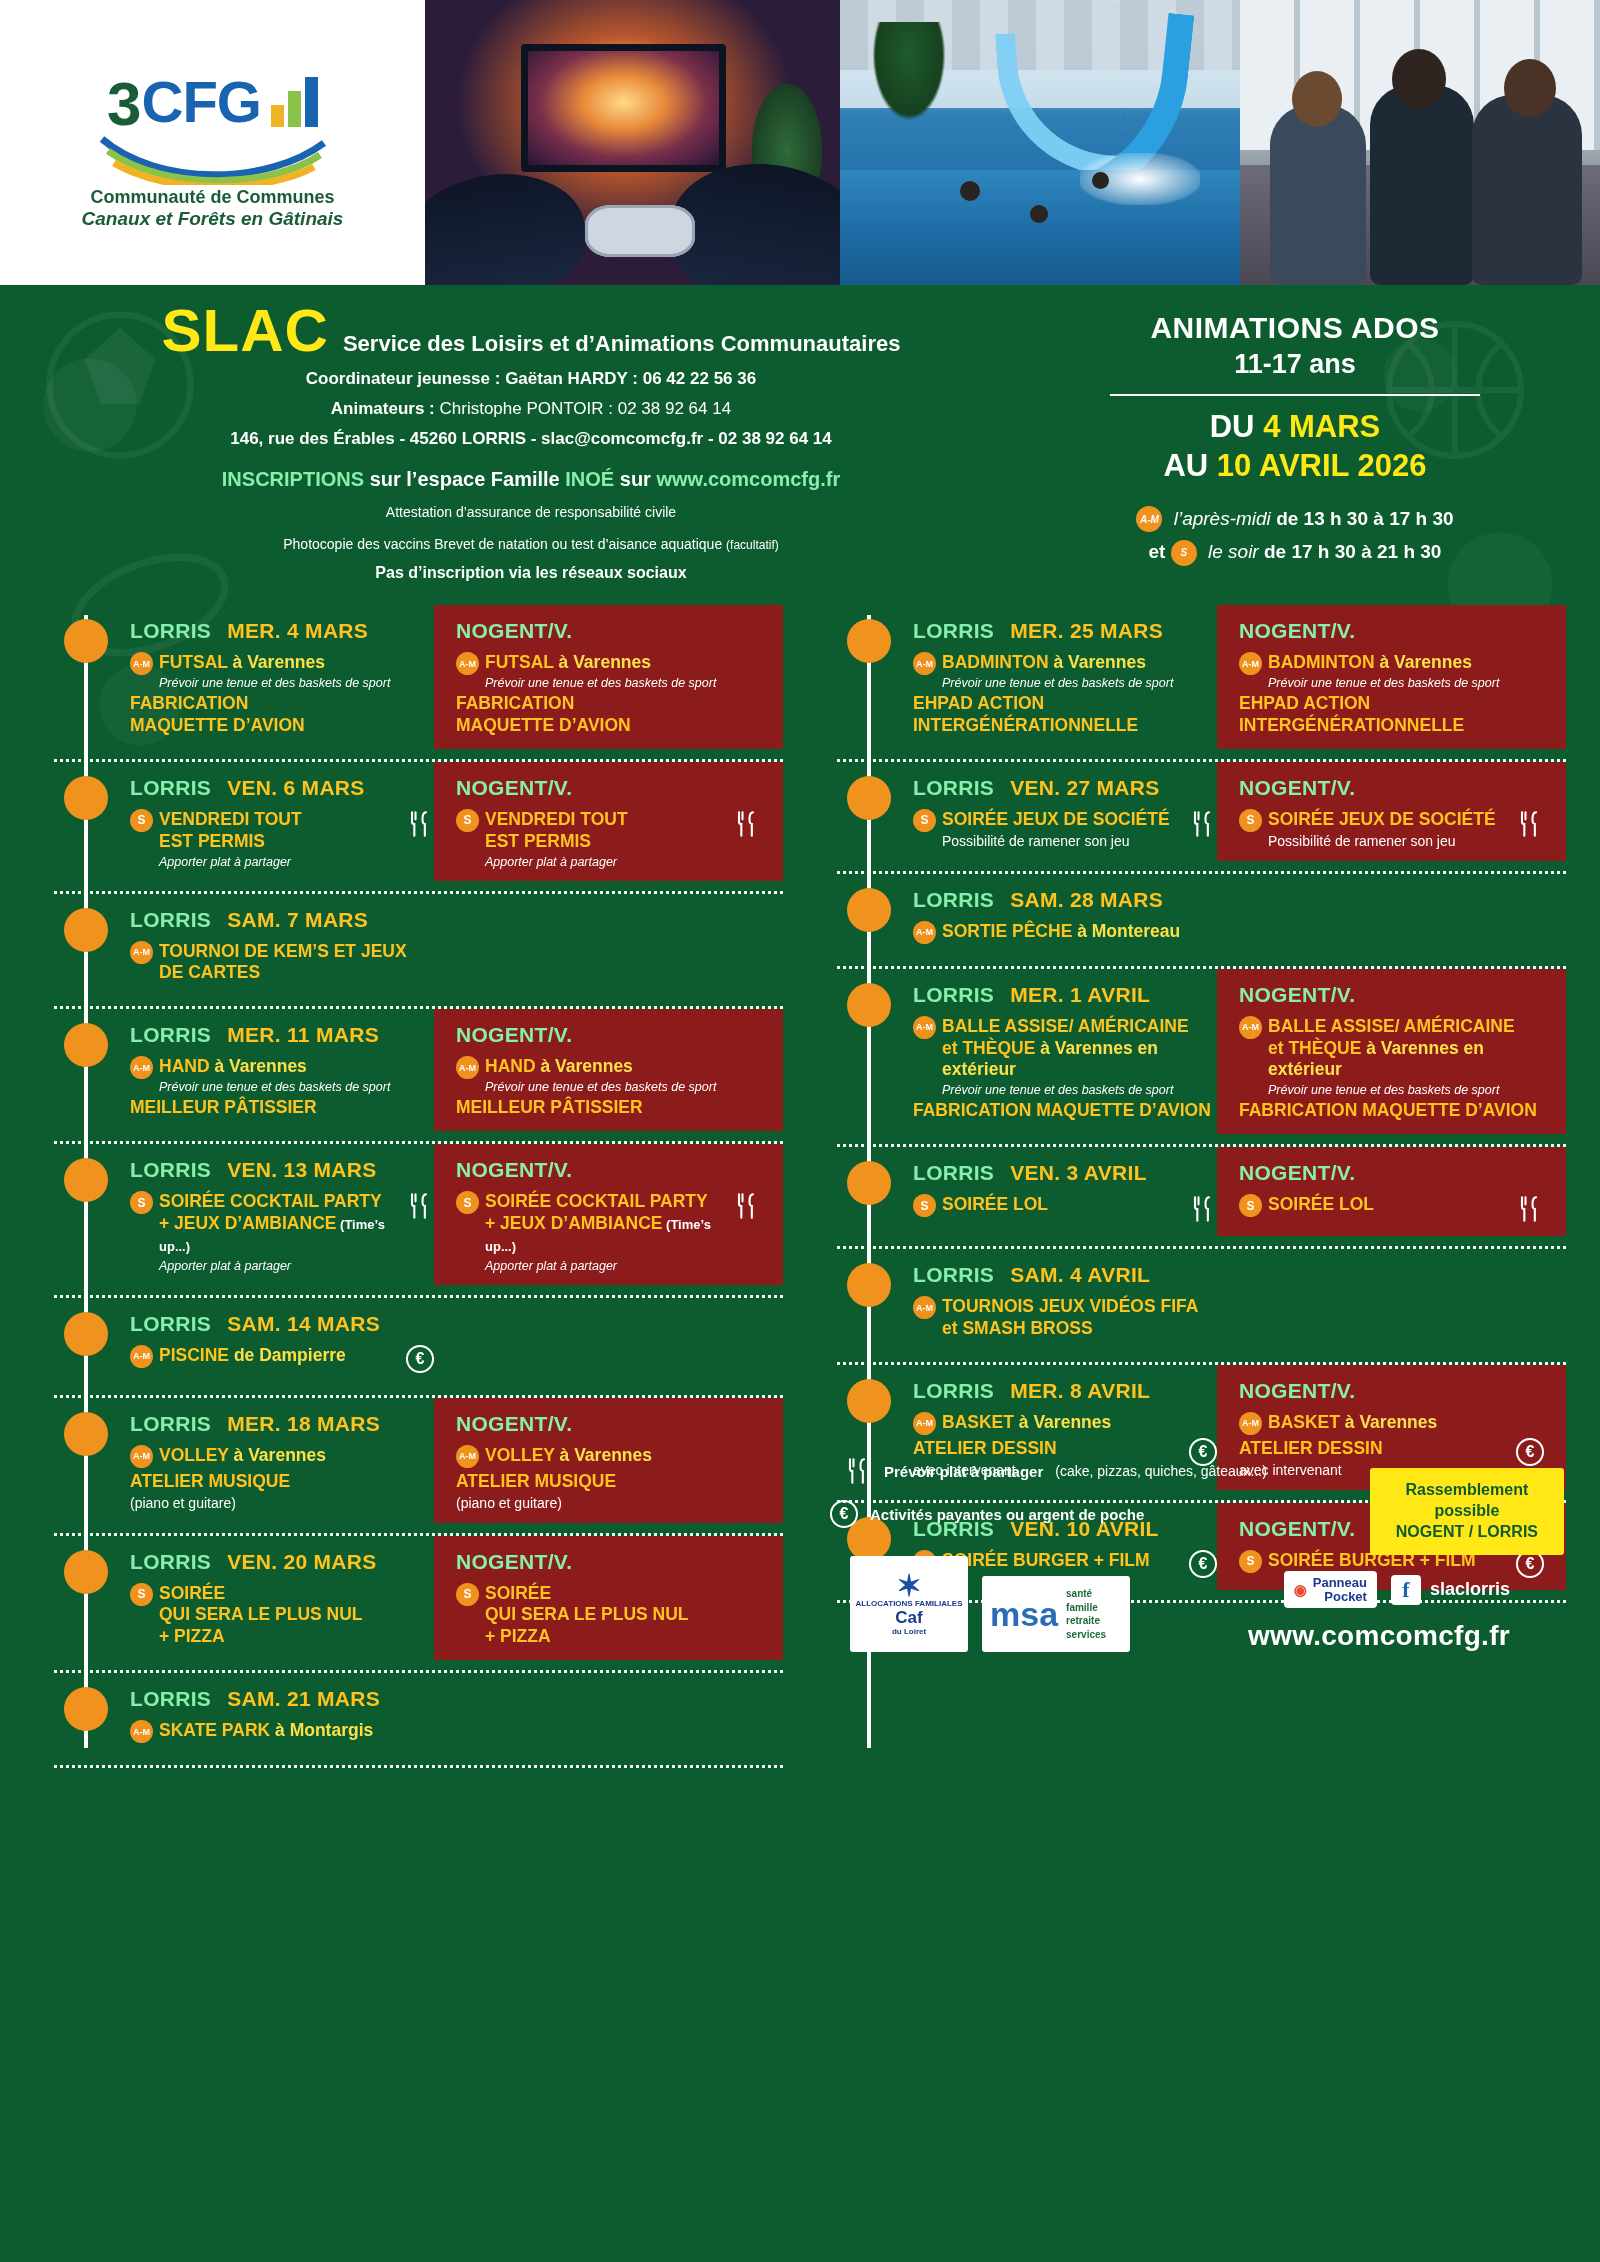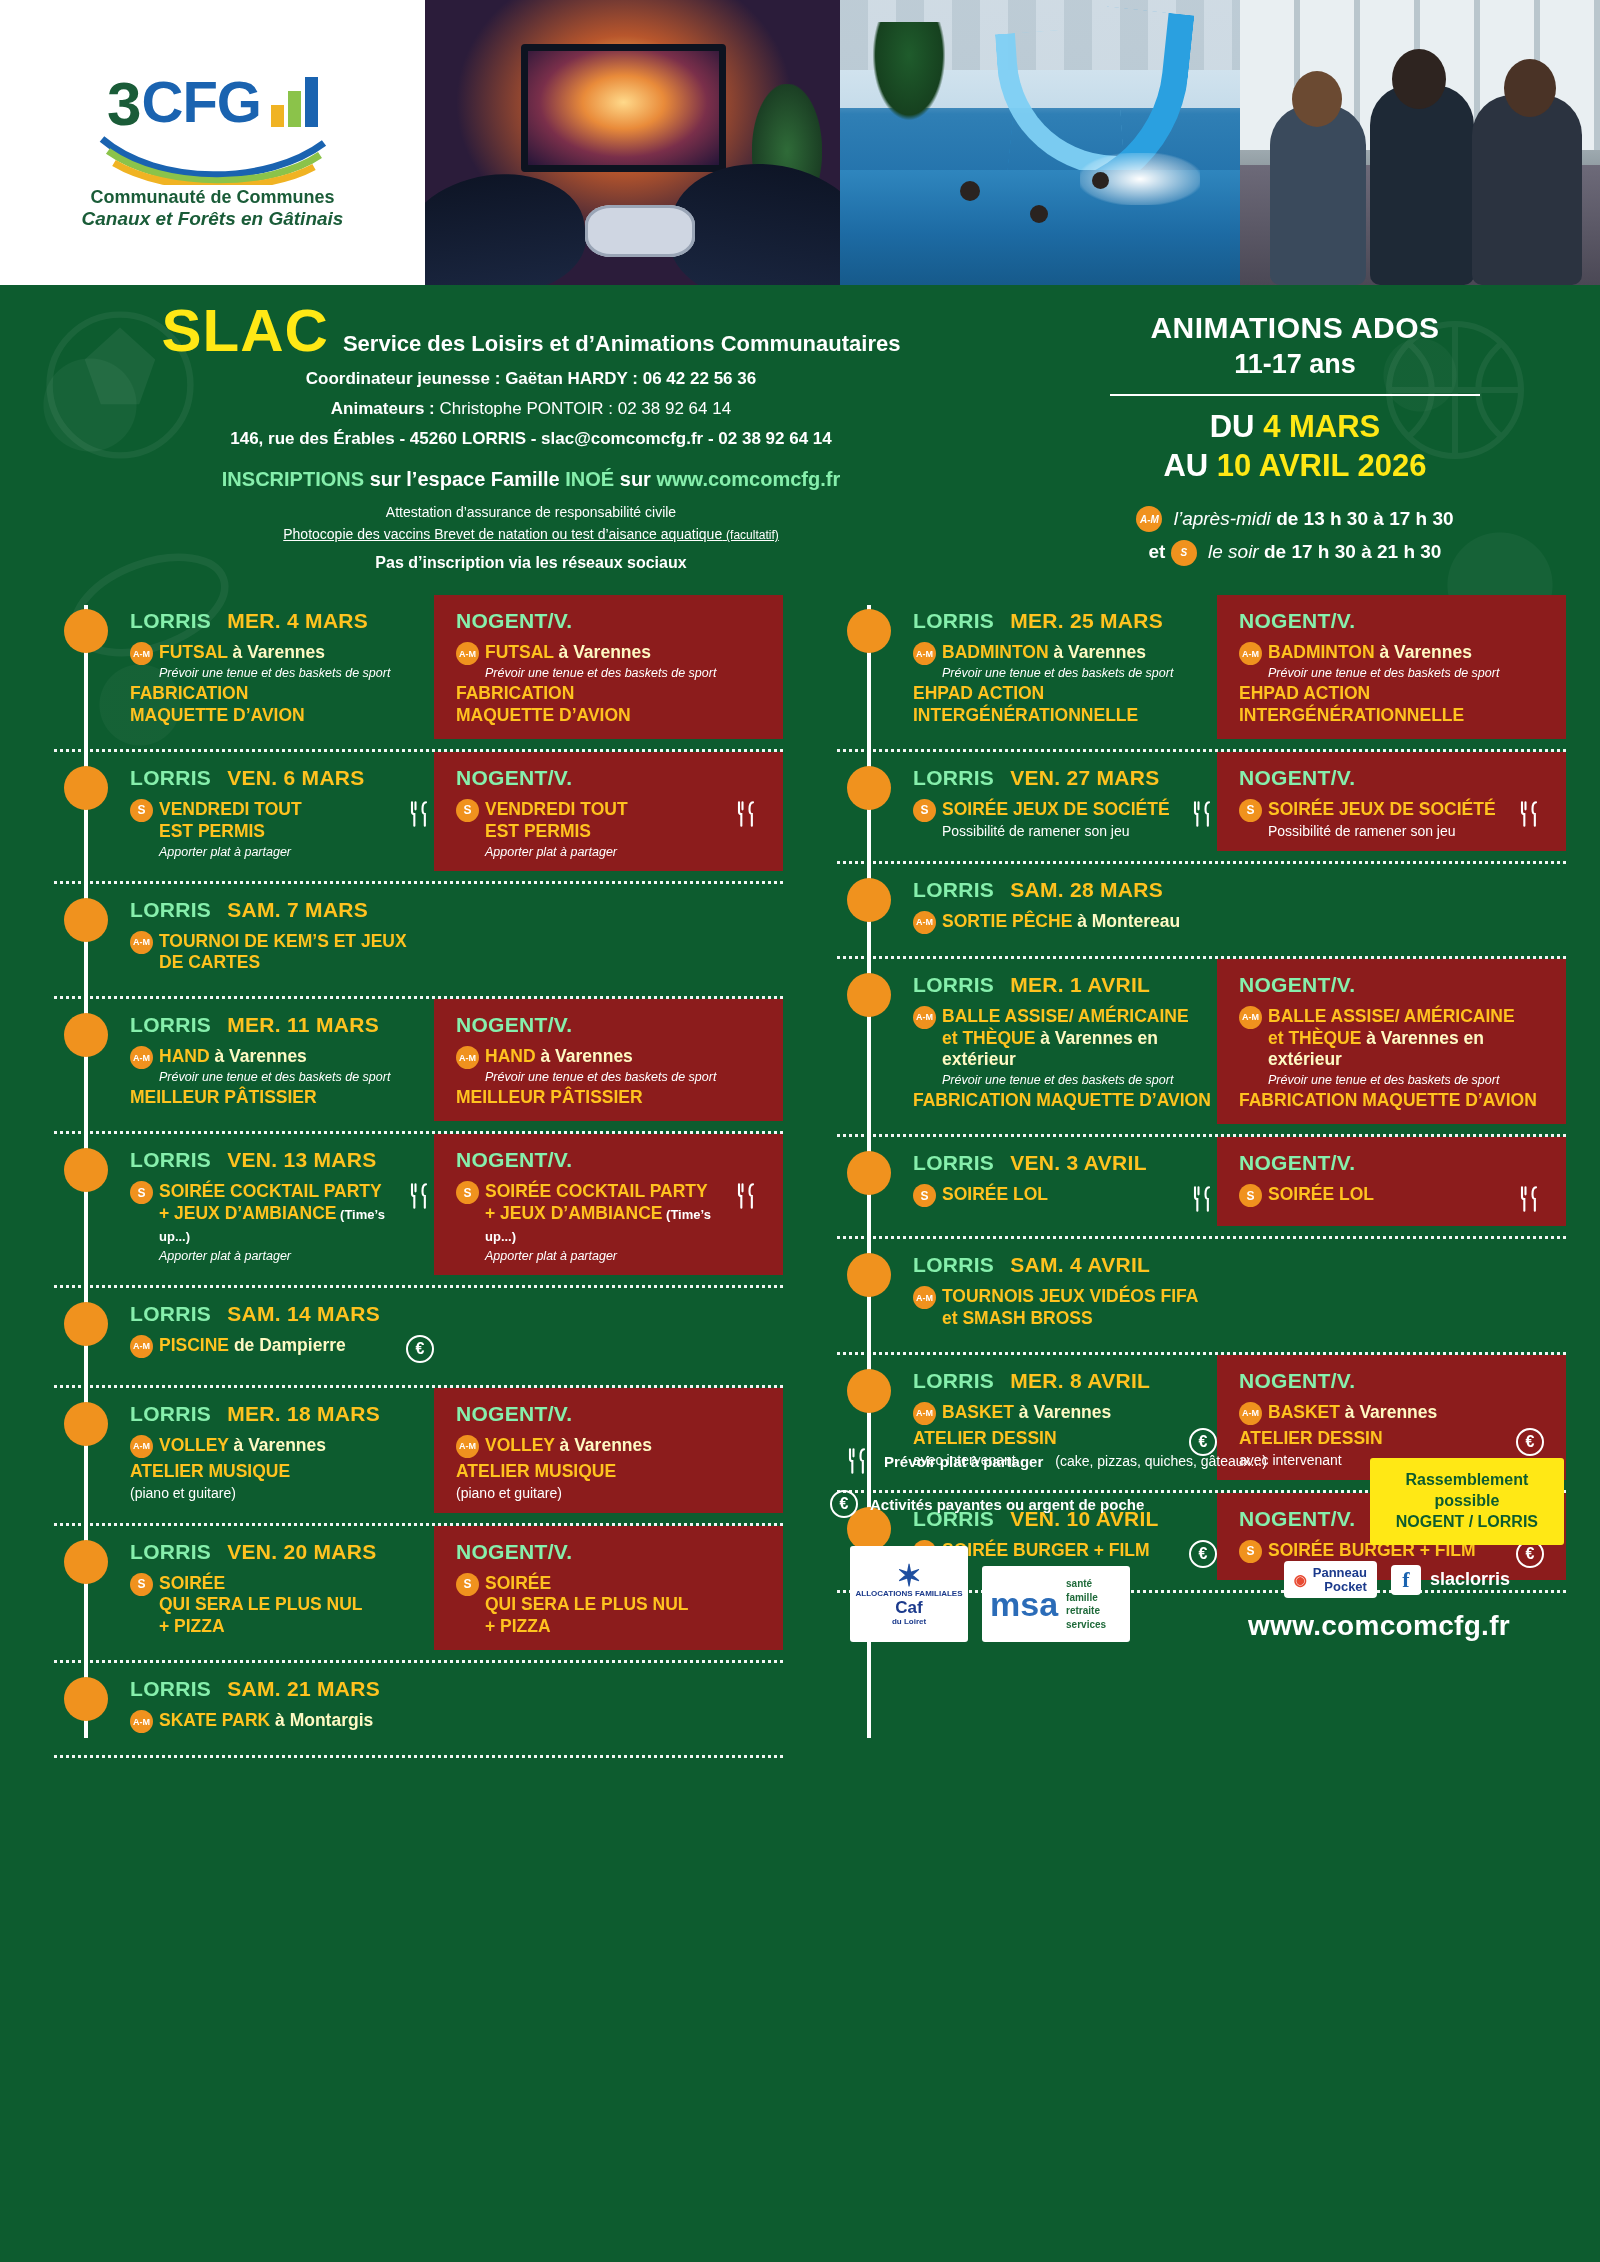--- a/index.html
+++ b/index.html
@@ -198,21 +198,21 @@
   .nogent {
     flex: 1; background: #8c1c1c; padding: 14px 22px 12px 22px; color: #fff;
   }
   .nogent.empty { background: transparent; }
   .dayline { display: flex; align-items: baseline; gap: 16px; margin-bottom: 9px; }
   .city { font-size: 21px; font-weight: bold; color: #86efac; letter-spacing: .3px; }
   .date { font-size: 21px; font-weight: bold; color: #ffc21f; letter-spacing: .3px; }
   .nogent .city { font-size: 21px; }
   .act { display: flex; align-items: flex-start; gap: 0; margin-top: 3px; }
   .act-txt { font-size: 17.5px; font-weight: bold; color: #ffc21f; line-height: 1.25; }
-  .act-txt .white { color: #fef9c3; }
+  .act-txt .white { color: #fde047; }
   .act-txt .small { font-size: 13px; font-weight: bold; color: #fff; }
   .note { font-size: 12.5px; font-style: italic; color: #fff; margin-top: 2px; }
   .note.bold { font-weight: normal; font-style: normal; font-size: 14px; }
 
   .sep { height: 0; border-bottom: 3px dotted #ffffff; margin: 10px 0 0 20px; opacity: .95; }
 
   .ic {
     display: inline-flex; align-items: center; justify-content: center;
     width: 30px; height: 30px; margin-left: 12px; flex: none; color: #fff;
   }
@@ -359,21 +359,21 @@
          <span>Christophe PONTOIR : 02 38 92 64 14</span></p>
       <p class="b">146, rue des Érables - 45260 LORRIS - slac@comcomcfg.fr - 02 38 92 64 14</p>
       <p class="insc">
         <span class="yellow">INSCRIPTIONS</span>
         <span>sur l’espace Famille</span>
         <span class="yellow">INOÉ</span>
         <span>sur</span>
         <span class="yellow">www.comcomcfg.fr</span>
       </p>
       <p class="small">Attestation d’assurance de responsabilité civile</p>
-      <p class="small" style="margin-top:2px;text-decoration:underline;">
+      <p class="small" style="margin-top:12px;">
         <span>Photocopie des vaccins Brevet de natation ou test d’aisance aquatique</span>
         <span class="tiny">(facultatif)</span>
       </p>
       <p class="nores">Pas d’inscription via les réseaux sociaux</p>
     </div>
 
     <div class="hdr-right">
       <div class="ados-t">ANIMATIONS ADOS</div>
       <div class="ados-age">11-17 ans</div>
       <div class="hr-w"></div>

